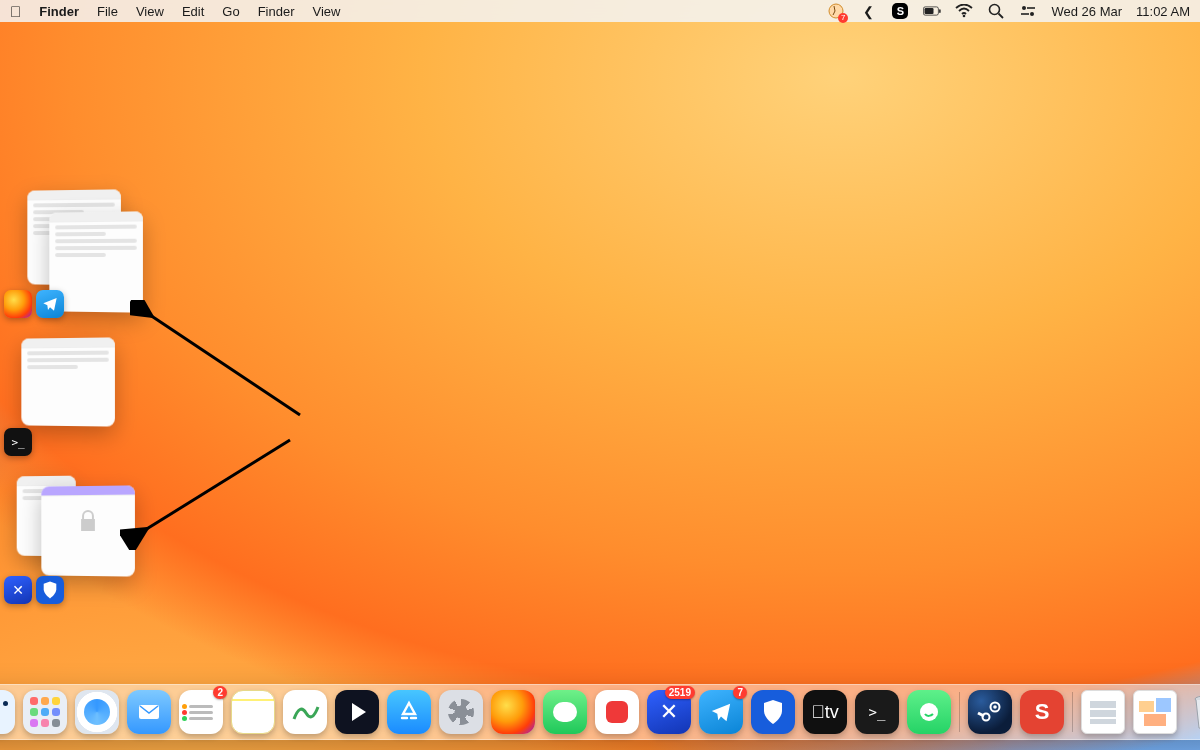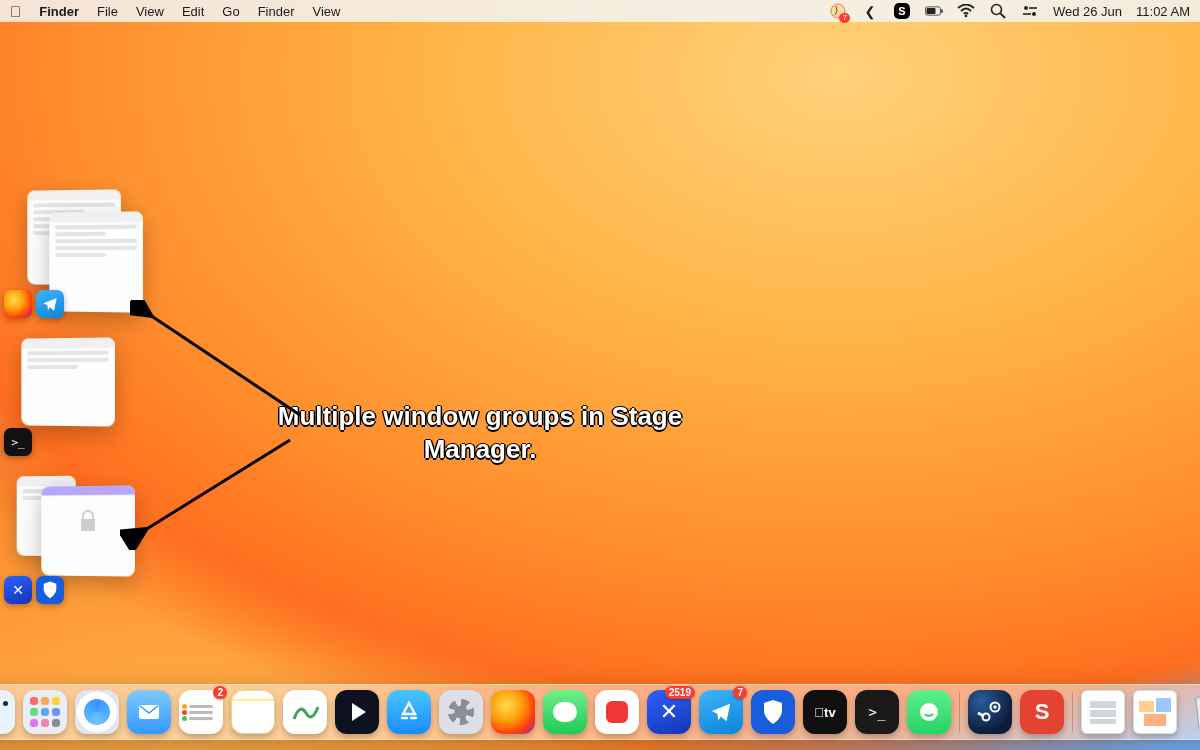--- a/index.html
+++ b/index.html
@@ -127,21 +127,21 @@
 .dicon.firefox { background: radial-gradient(circle at 35% 35%, #ffde4a, #ff9c0a 40%, #ff3d0a 70%, #8e1dd6 100%); }
 .dicon.messages { background:linear-gradient(#6ff089,#1fc85a); }
 .dicon.messages::after{content:"";width:24px;height:20px;background:#fff;border-radius:10px;}
 .dicon.vivaldi { background:#fff; }
 .dicon.vivaldi::after{content:"";width:22px;height:22px;border-radius:6px;background:#ef3939;}
 .dicon.tool { background: linear-gradient(160deg,#2f61ff,#1235b4); }
 .dicon.telegram { background: linear-gradient(160deg,#3fb4ff,#0a84d6); }
 .dicon.telegram svg{width:22px;height:22px;}
 .dicon.bitwarden { background:#175ddc; }
 .dicon.bitwarden svg{width:20px;height:24px;}
-.dicon.appletv { background:#101010; font-size:13px; font-weight:700;}
+.dicon.appletv { background:#101010; font-size:18px; font-weight:400;}
 .dicon.terminal { background:#1a1a1a; font-family:Menlo,monospace; font-size:14px;}
 .dicon.whatsapp { background:linear-gradient(#5ef08a,#25d366); }
 .dicon.steam { background:radial-gradient(circle at 30% 25%, #2a5b9c, #0b1d3a 70%); }
 .dicon.todoist { background:#e44332; font-weight:800; font-size:22px;}
 .dicon.folder { background:#fff; border:1px solid #ddd; border-radius:6px;}
 .dicon.trash { background:transparent; box-shadow:none; }
 .dicon.trash svg{width:34px;height:38px;}
 </style>
 </head>
 <body>
@@ -194,21 +194,21 @@
           </svg>
       </span>
       <span class="ic">
         <svg width="16" height="14" viewBox="0 0 16 14">
             <circle cx="4" cy="4" r="2" fill="#222"></circle>
             <line x1="7" y1="4" x2="15" y2="4" stroke="#222" stroke-width="1.6"></line>
             <line x1="1" y1="10" x2="9" y2="10" stroke="#222" stroke-width="1.6"></line>
             <circle cx="12" cy="10" r="2" fill="#222"></circle>
           </svg>
       </span>
-      <span class="clock">Wed 26 Jun</span>
+      <span class="clock">Wed 26 Mar</span>
       <span class="clock">11:02 AM</span>
     </div>
   </div>
 
   <div class="stage-strip">
 
     <div class="stage-group">
       <div class="stage-thumb" style="top:0; left:18px; width:95px; height:95px;">
         <div class="tbar"></div>
           <div class="line"></div>
@@ -266,21 +266,20 @@
         <div class="appicon sm bitwarden">
           <svg viewBox="0 0 20 24" width="14" height="18">
               <path fill="#fff" d="M10 0l9 3v8c0 7-9 13-9 13S1 18 1 11V3l9-3z"></path>
             </svg>
         </div>
       </div>
     </div>
 
   </div>
 
-  <div class="annotation-text">Multiple window groups in Stage Manager.</div>
   <svg class="arrow-svg" style="top:300px; left:130px;" width="180" height="130">
     <defs>
         <marker id="ah1" markerWidth="12" markerHeight="12" refX="2" refY="5" orient="auto">
           <path d="M10 0 L0 5 L10 10 z" fill="#000"></path>
         </marker>
       </defs>
     <line x1="170" y1="115" x2="20" y2="15" stroke="#000" stroke-width="3" marker-end="url(#ah1)"></line>
   </svg>
   <svg class="arrow-svg" style="top:430px; left:120px;" width="180" height="120">
     <defs>

